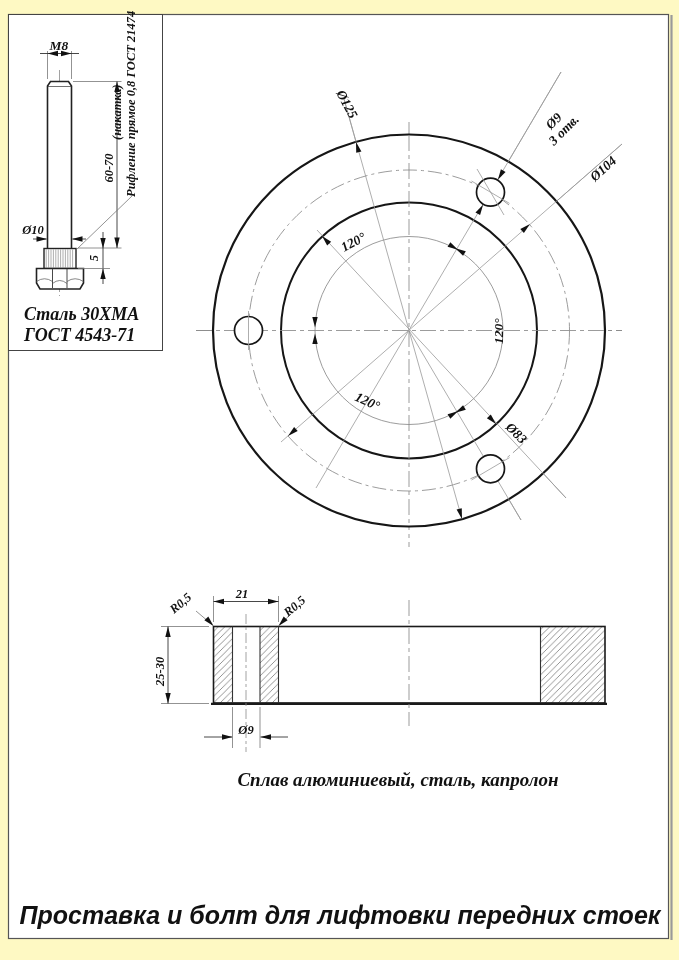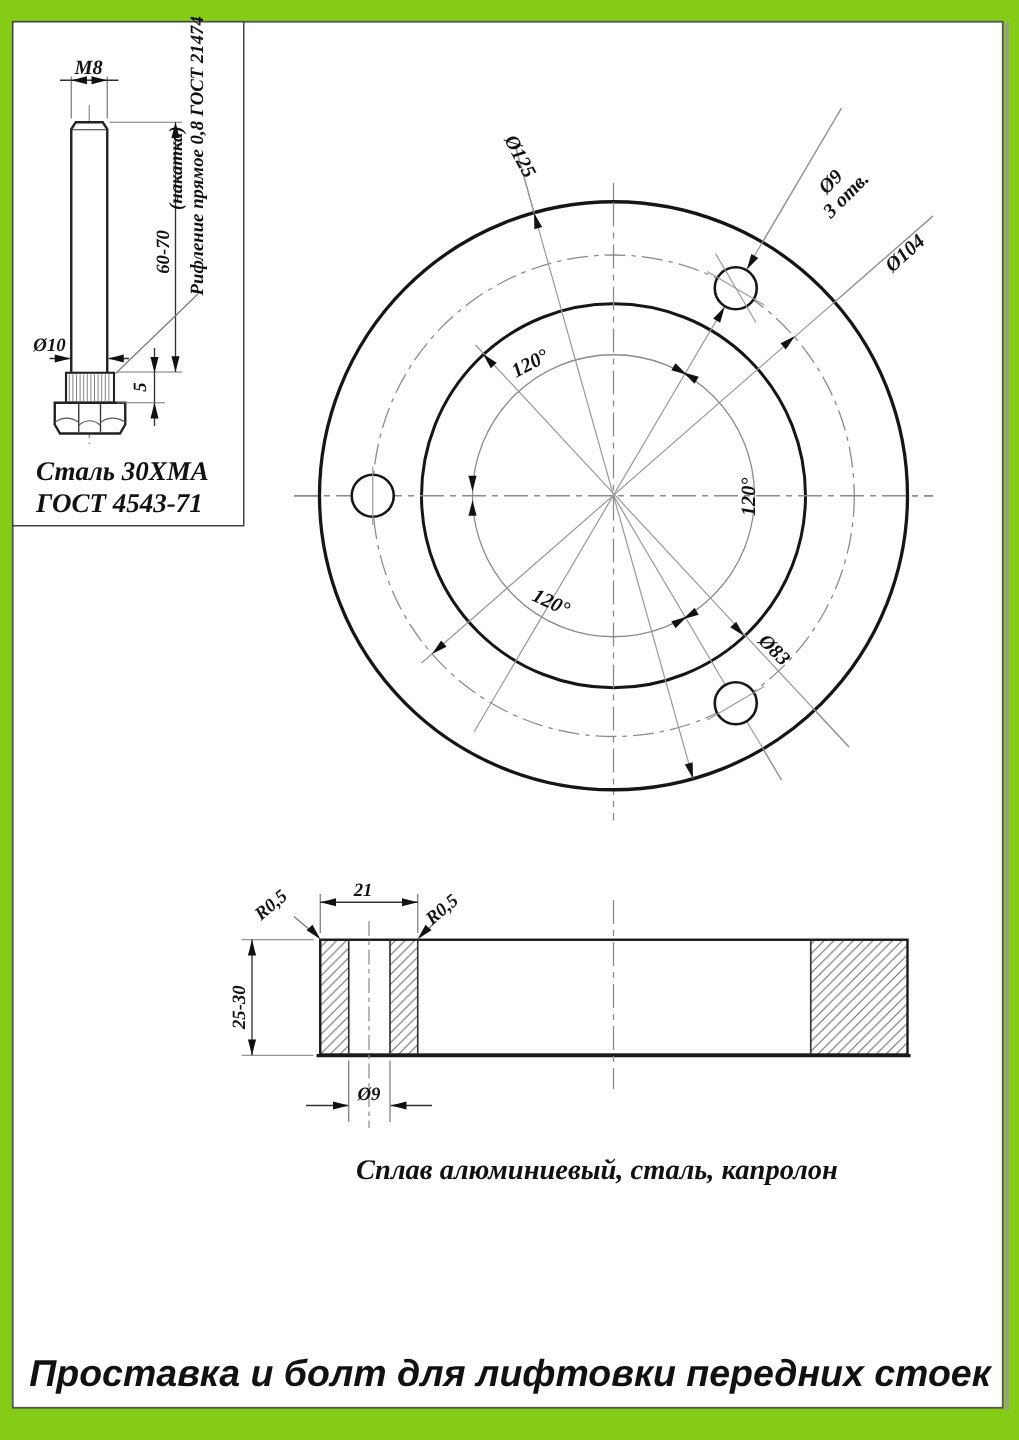--- a/index.html
+++ b/index.html
@@ -1,16 +1,16 @@
 <!DOCTYPE html>
 <html><head>
 <meta charset="utf-8">
 <style>
   html,body{margin:0;padding:0;background:#fff;}
-  .page{position:relative;width:679px;height:960px;background:#84cc16;overflow:hidden;
+  .page{position:relative;width:679px;height:960px;background:#fef9c3;overflow:hidden;
         font-family:"Liberation Serif",serif;}
   svg{display:block;}
   .dim{font:italic 700 13.5px "Liberation Serif",serif;fill:#111;}
   .dim-sm{font:italic 700 12.5px "Liberation Serif",serif;fill:#111;}
   .note-v{font:italic 700 12.5px "Liberation Serif",serif;fill:#111;}
   .mat{font:italic 700 18px "Liberation Serif",serif;fill:#111;}
   .materials{font:italic 600 19px "Liberation Serif",serif;fill:#111;}
   .title-text{font:italic 700 25px "Liberation Sans",sans-serif;fill:#111;}
 </style>
 </head>

